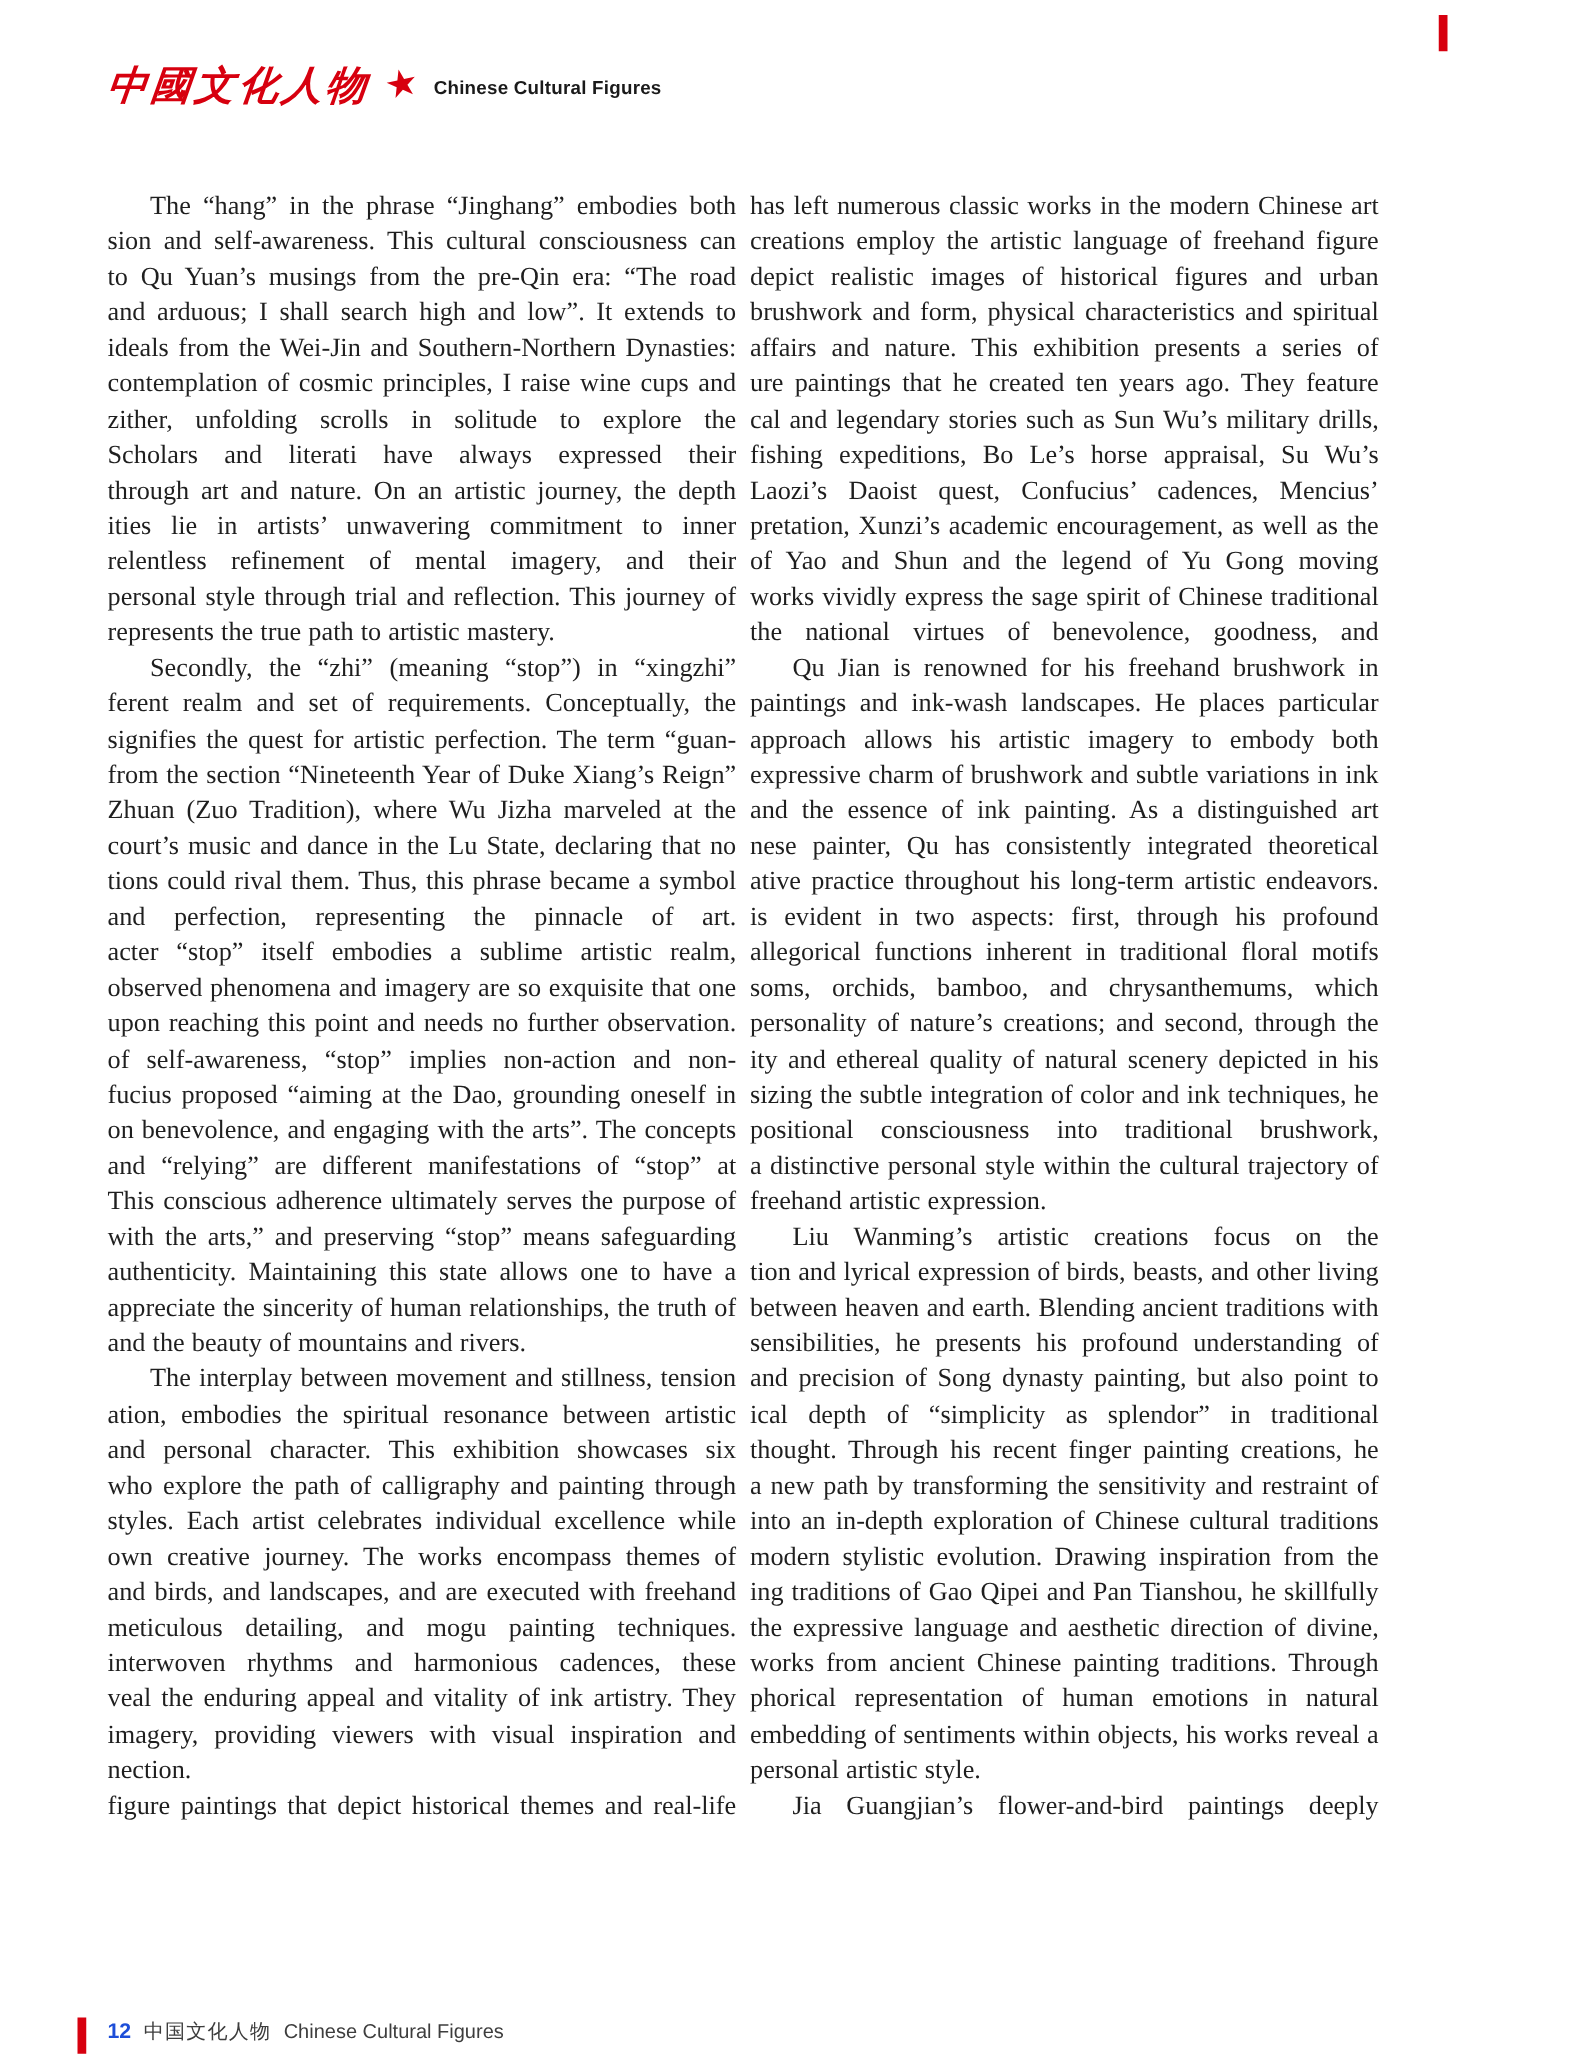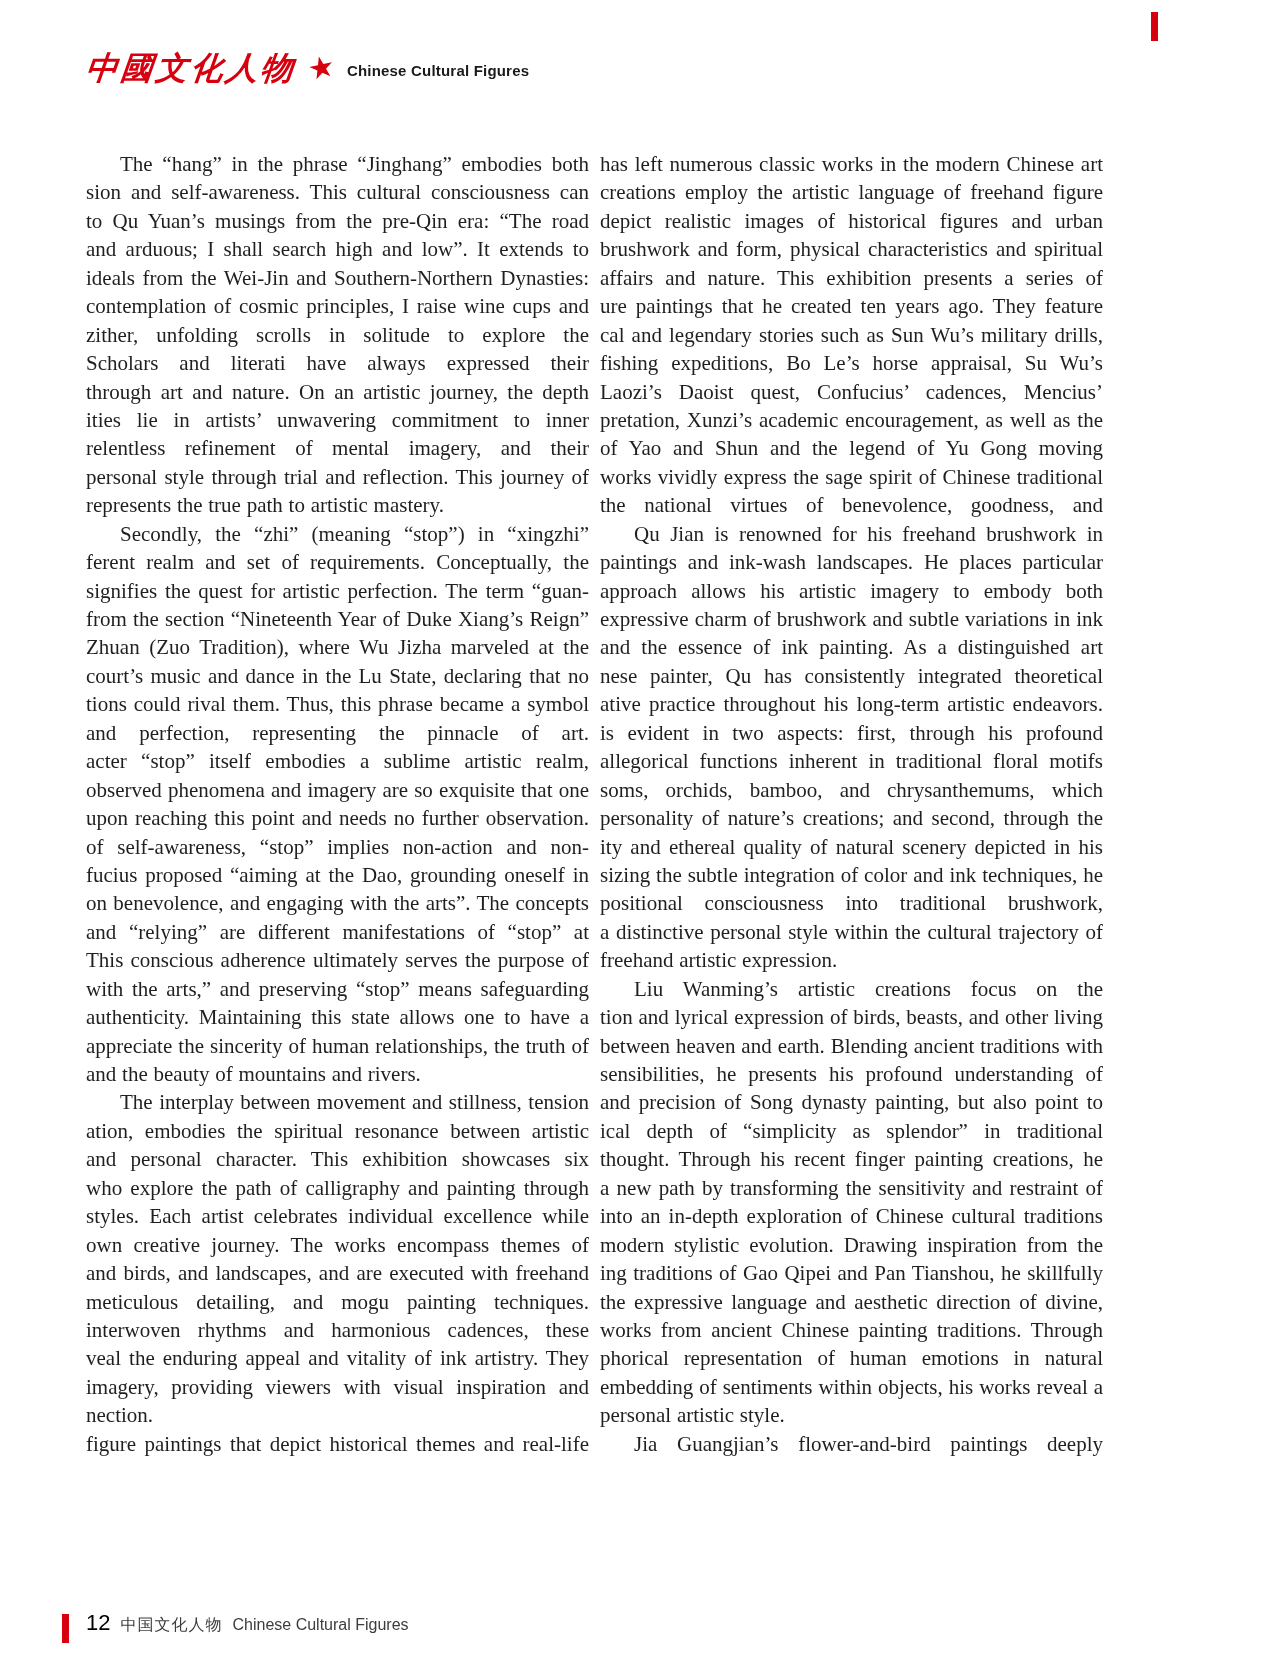--- a/index.html
+++ b/index.html
@@ -54,21 +54,21 @@
   }
   .line.last{text-align-last:left;}
   .line.indent{text-indent:34px;}
   
   .footer{
     position:absolute;left:86px;top:1583px;
     font-family:"Liberation Sans", sans-serif;
     display:flex;align-items:baseline;gap:10px;
     color:#3d3d3d;font-size:16px;
   }
-  .footer .page-num{font-weight:normal;color:#000000;font-size:22px;}
+  .footer .page-num{font-weight:bold;color:#1d4ed8;font-size:17px;}
   .footer .journal-cn{letter-spacing:1px;margin-top:32px;}
   
   .corner-mark{
     position:absolute;width:7px;height:29px;background:#d7000f;
   }
   .corner-mark.top-right{left:1151px;top:12px;}
   .corner-mark.bottom-left{left:62px;top:1614px;}
 </style>
 </head>
 <body>

